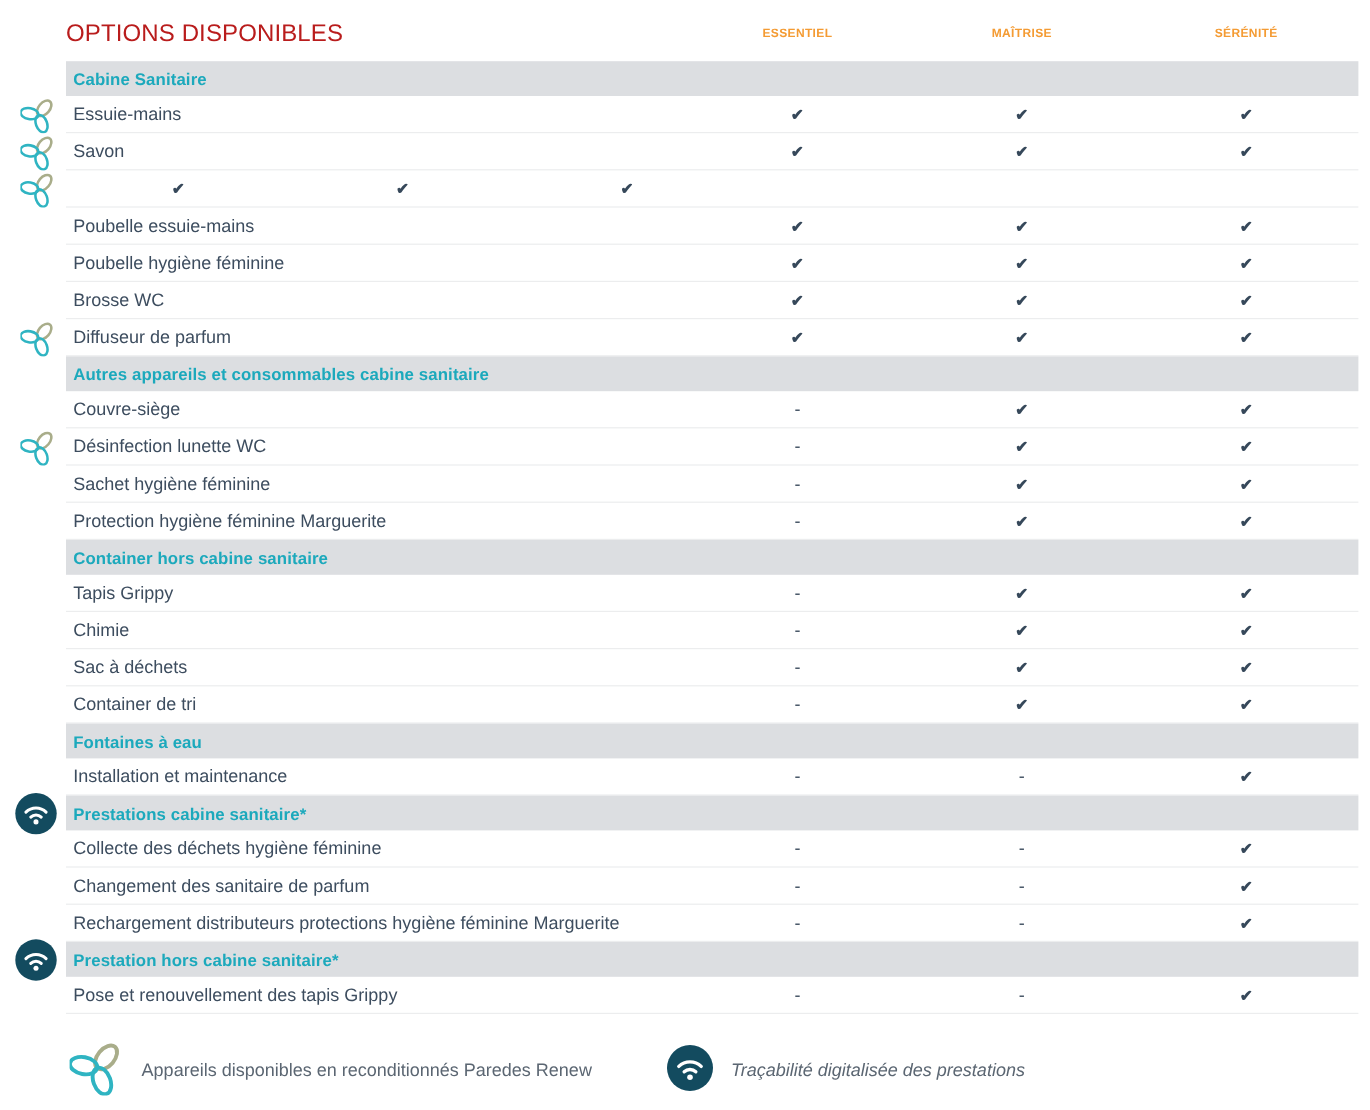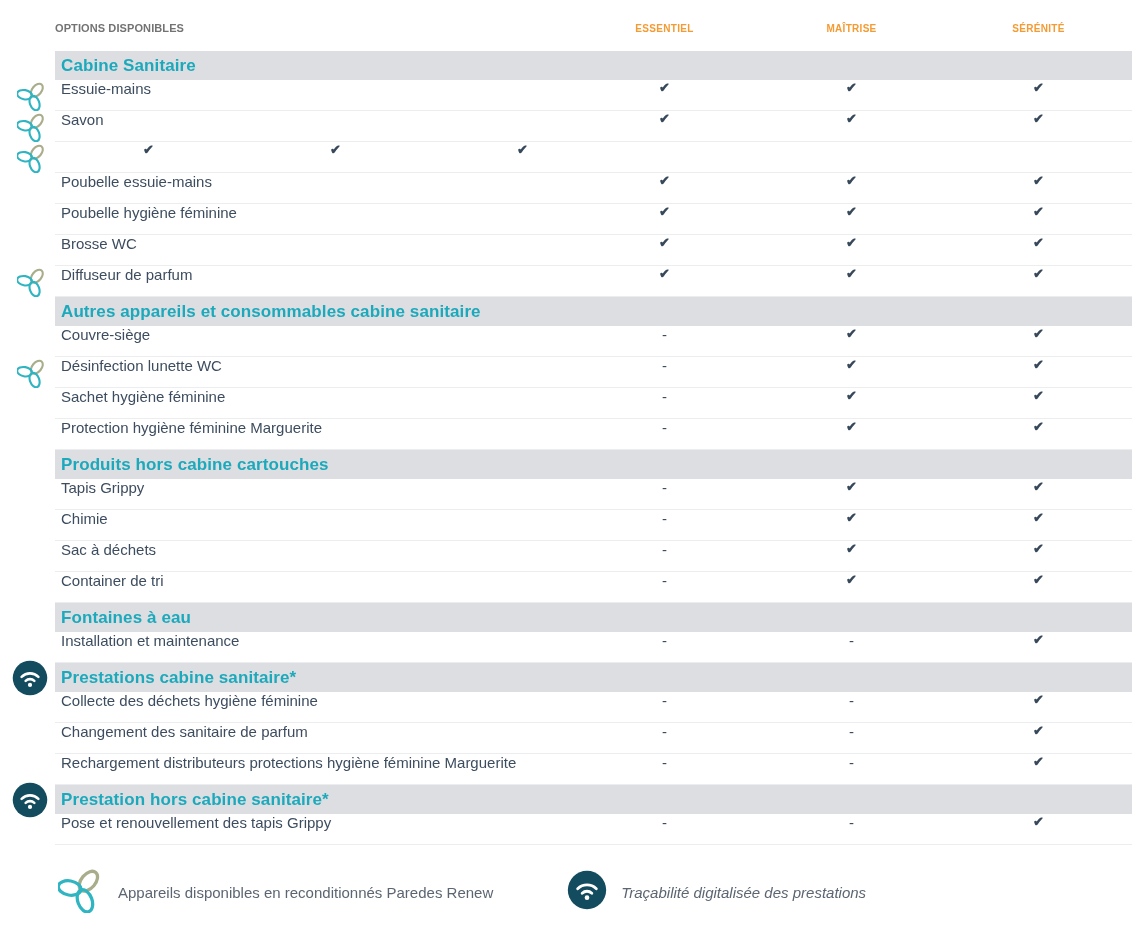--- a/index.html
+++ b/index.html
@@ -6,40 +6,40 @@
   body{
     width:1142px;height:925px;
     font-family:"Liberation Sans", sans-serif;
     color:#3D4D5F;
     overflow:hidden;
   }
   .table-wrap{padding-top:12px;width:1132px;}
 
   .hdr-row{display:flex;align-items:center;height:32px;margin-bottom:7px;}
   .hdr-gutter{width:55px;flex:0 0 55px;}
-  .hdr-label{flex:1;font-weight:bold;font-size:11px;color:#737373;letter-spacing:0.1px;}
+  .hdr-label{flex:1;font-weight:normal;font-size:20px;color:#b91c1c;letter-spacing:0.1px;}
   .hdr-col{width:187px;flex:0 0 187px;text-align:center;font-weight:bold;font-size:10px;color:#F49B33;letter-spacing:0.3px;}
 
   .section-band{display:flex;align-items:center;height:29px;}
   .band-gutter{width:55px;flex:0 0 55px;display:flex;align-items:center;justify-content:flex-start;position:relative;}
   .band-body{flex:1;background:#DCDEE1;height:100%;display:flex;align-items:center;}
-  .band-title{font-weight:bold;font-size:17px;color:#1CA9BC;padding-left:6px;letter-spacing:0.1px;}
+  .band-title{font-weight:bold;font-size:14px;color:#1CA9BC;padding-left:6px;letter-spacing:0.1px;}
 
   .row{display:flex;align-items:stretch;height:31px;}
   .row-gutter{width:55px;flex:0 0 55px;display:flex;align-items:center;justify-content:flex-start;padding-left:17px;box-sizing:border-box;}
-  .row-body{flex:1;display:flex;border-bottom:1px solid #ECEDEE;}
+  .row-body{flex:1;display:flex;align-items:center;border-bottom:1px solid #ECEDEE;}
   .row-label{flex:1;font-size:15px;color:#3D4D5F;padding-left:6px;white-space:nowrap;overflow:hidden;}
   .val{width:187px;flex:0 0 187px;text-align:center;}
   .val.check{color:#36485A;font-size:13px;font-weight:bold;}
   .val.dash{color:#3D4D5F;font-size:15px;}
 
   .wifi-badge{position:absolute;left:12px;top:50%;transform:translateY(-50%);width:36px;height:36px;}
   .renew-sm{width:30px;height:30px;}
 
-  .legend{display:flex;align-items:center;margin-top:22px;margin-left:58px;gap:12px;}
+  .legend{display:flex;align-items:center;margin-top:22px;margin-left:58px;}
   .legend-item{display:flex;align-items:center;}
   .legend-item + .legend-item{margin-left:62px;font-style:italic;}
   .legend-text{font-size:15px;color:#5B6672;margin-left:14px;}
   .renew-lg{width:46px;height:46px;}
   .wifi-lg{width:40px;height:40px;}
 </style>
 </head>
 <body>
 
 <div class="table-wrap">
@@ -210,21 +210,21 @@
       <span class="row-label">Protection hygiène féminine Marguerite</span>
     <span class="val dash">-</span>
           <span class="val check">✔</span>
           <span class="val check">✔</span>
         </div>
   </div>
 
   <div class="section-band">
     <div class="band-gutter"></div>
     <div class="band-body">
-      <span class="band-title">Produits hors cabine cartouches</span>
+      <span class="band-title">Container hors cabine sanitaire</span>
     </div>
   </div>
 
   <div class="row">
     <div class="row-gutter"></div>
     <div class="row-body">
       <span class="row-label">Tapis Grippy</span>
     <span class="val dash">-</span>
           <span class="val check">✔</span>
           <span class="val check">✔</span>

